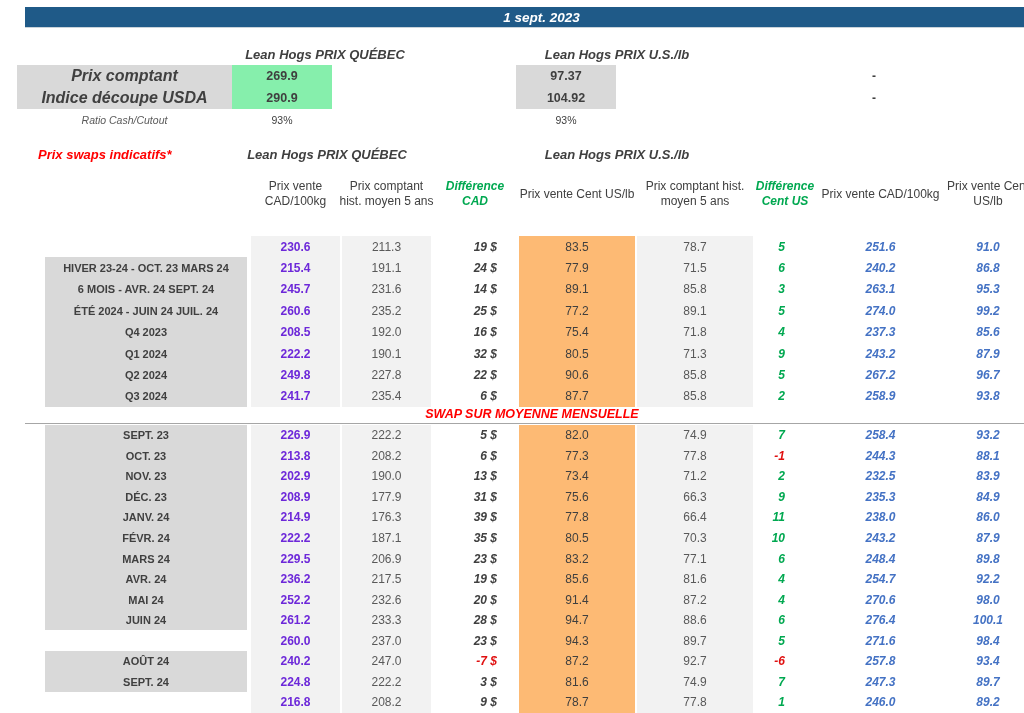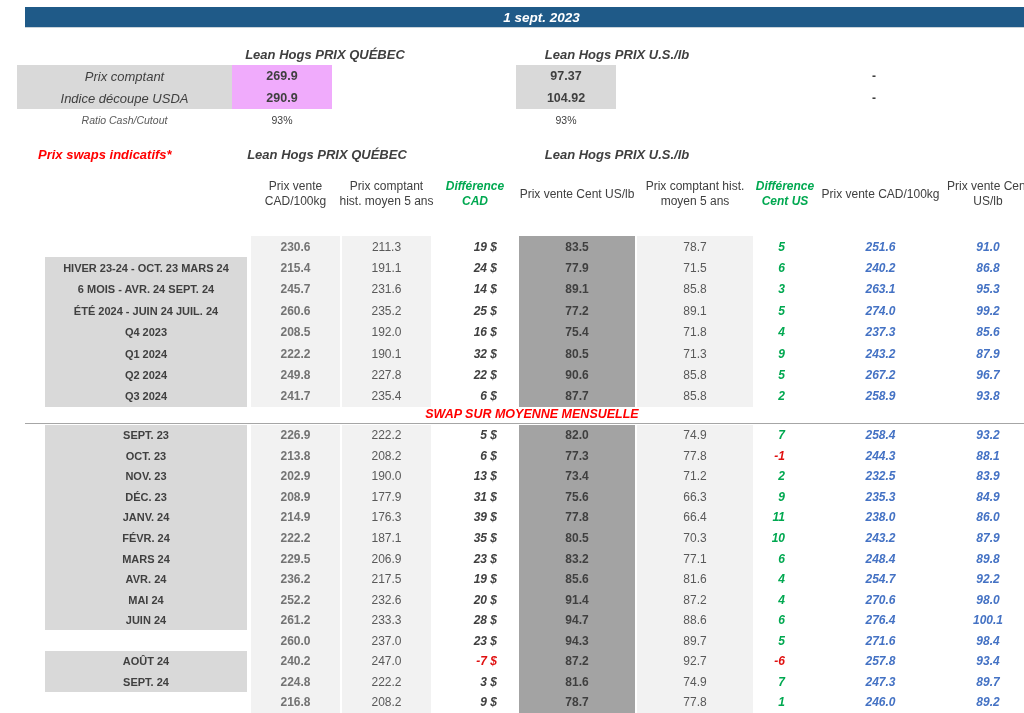--- a/index.html
+++ b/index.html
@@ -15,41 +15,41 @@
     display:flex;align-items:center;justify-content:center;
     color:#ffffff;font-weight:bold;font-style:italic;font-size:13.5px;
   }
   
   .cbox{display:flex;align-items:center;justify-content:center;text-align:center;}
   .grp-hdr{font-weight:bold;font-style:italic;font-size:13px;color:#404040;}
   .red-txt{color:#FF0000;}
   .blue-hdr{color:#2E74B5;}
   
   .spot-row{left:0;top:0;width:1024px;}
-  .spot-label{left:17px;width:215px;background:#D9D9D9;font-weight:normal;font-style:italic;font-size:13px;color:#404040;}
-  .spot-qc{left:232px;width:100px;background:#f0abfc;font-weight:bold;font-size:12.5px;}
+  .spot-label{left:17px;width:215px;background:#D9D9D9;font-weight:bold;font-style:italic;font-size:16px;color:#404040;}
+  .spot-qc{left:232px;width:100px;background:#86efac;font-weight:bold;font-size:12.5px;}
   .spot-us{left:516px;width:100px;background:#D9D9D9;font-weight:bold;font-size:12.5px;}
   .spot-note{left:862px;width:24px;font-weight:bold;font-size:12px;color:#404040;}
   .ratio .spot-label{background:transparent;font-weight:normal;font-size:10.5px;color:#595959;}
   .ratio .spot-qc,.ratio .spot-us{background:transparent;font-weight:normal;font-size:10.5px;color:#404040;}
   .spot-cell{position:absolute;top:0;height:100%;display:flex;align-items:center;justify-content:center;}
   
   .colhdr{top:167px;height:54px;font-size:12px;color:#404040;line-height:1.22;}
   .colhdr.diff{color:#00A850;font-style:italic;font-weight:bold;}
   
   .sec-title{left:0;width:1024px;height:14px;font-weight:bold;font-style:italic;font-size:12.5px;color:#FF0000;}
   
   .trow{position:relative;width:1024px;}
   .cell{position:absolute;top:0;height:100%;display:flex;align-items:center;justify-content:center;font-size:12px;}
   .cl{left:25px;width:202px;background:#D9D9D9;font-weight:bold;font-size:11px;color:#404040;}
-  .c1{left:231px;width:89px;background:#F2F2F2;font-weight:bold;color:#737373;}
+  .c1{left:231px;width:89px;background:#F2F2F2;font-weight:bold;color:#6d28d9;}
   .c2{left:322px;width:89px;background:#F2F2F2;color:#595959;}
   .c3{left:413px;width:84px;justify-content:flex-end;padding-right:20px;box-sizing:border-box;
       color:#404040;font-style:italic;font-weight:bold;}
-  .c4{left:499px;width:116px;background:#a3a3a3;font-weight:bold;color:#3f3f3f;}
+  .c4{left:499px;width:116px;background:#fdba74;font-weight:normal;color:#3f3f3f;}
   .c5{left:617px;width:116px;background:#F2F2F2;color:#595959;}
   .c6{left:735px;width:60px;justify-content:flex-end;padding-right:30px;box-sizing:border-box;
       color:#00A850;font-style:italic;font-weight:bold;}
   .c7{left:799px;width:123px;color:#4472C4;font-style:italic;font-weight:600;}
   .c8{left:920px;width:96px;color:#4472C4;font-style:italic;font-weight:600;}
   .neg{color:#E01010 !important;}
   .hline{left:25px;top:423px;width:991px;height:1px;background:#a6a6a6;}
 </style>
 </head>
 <body>

